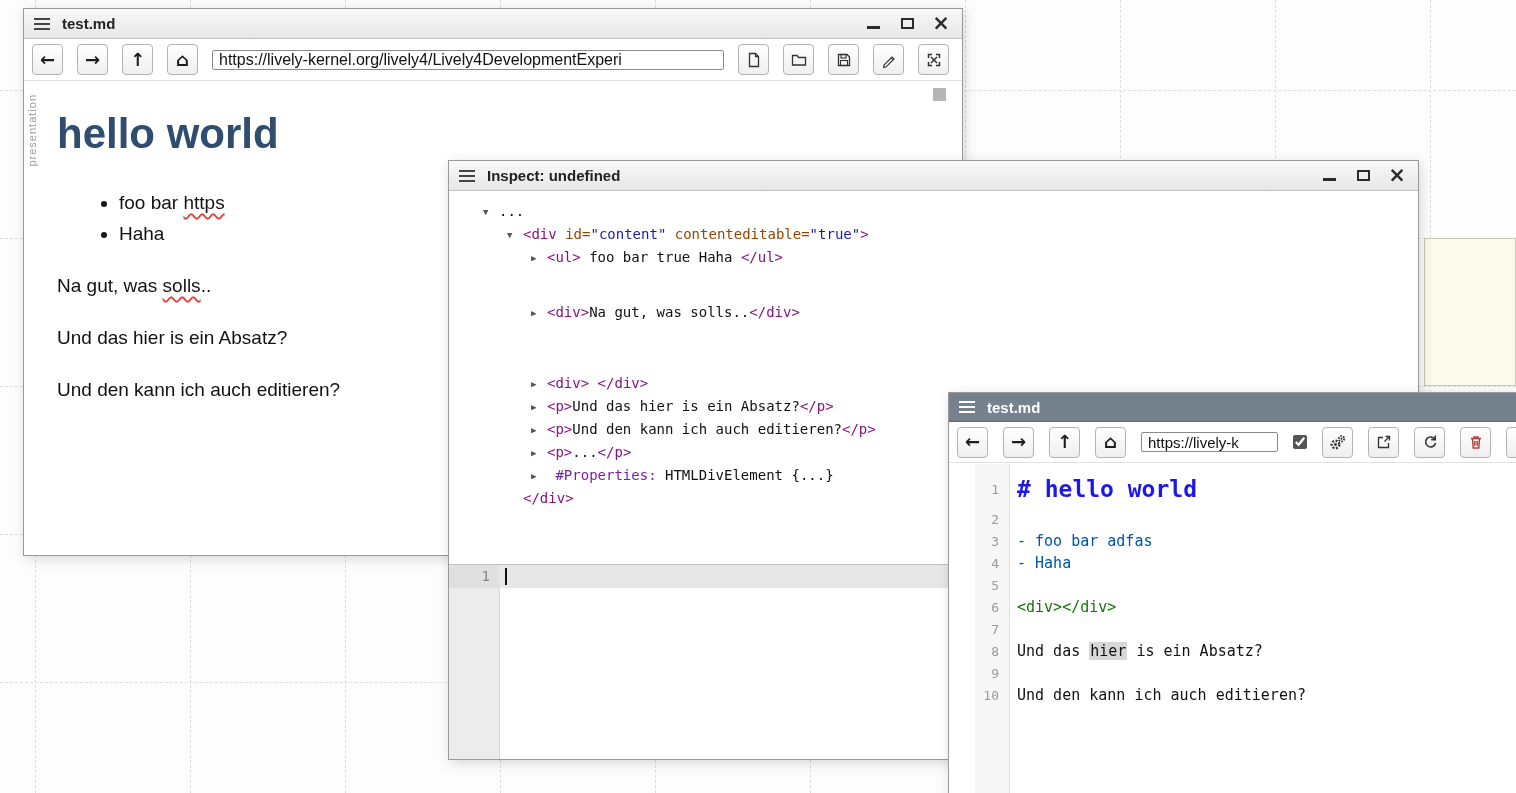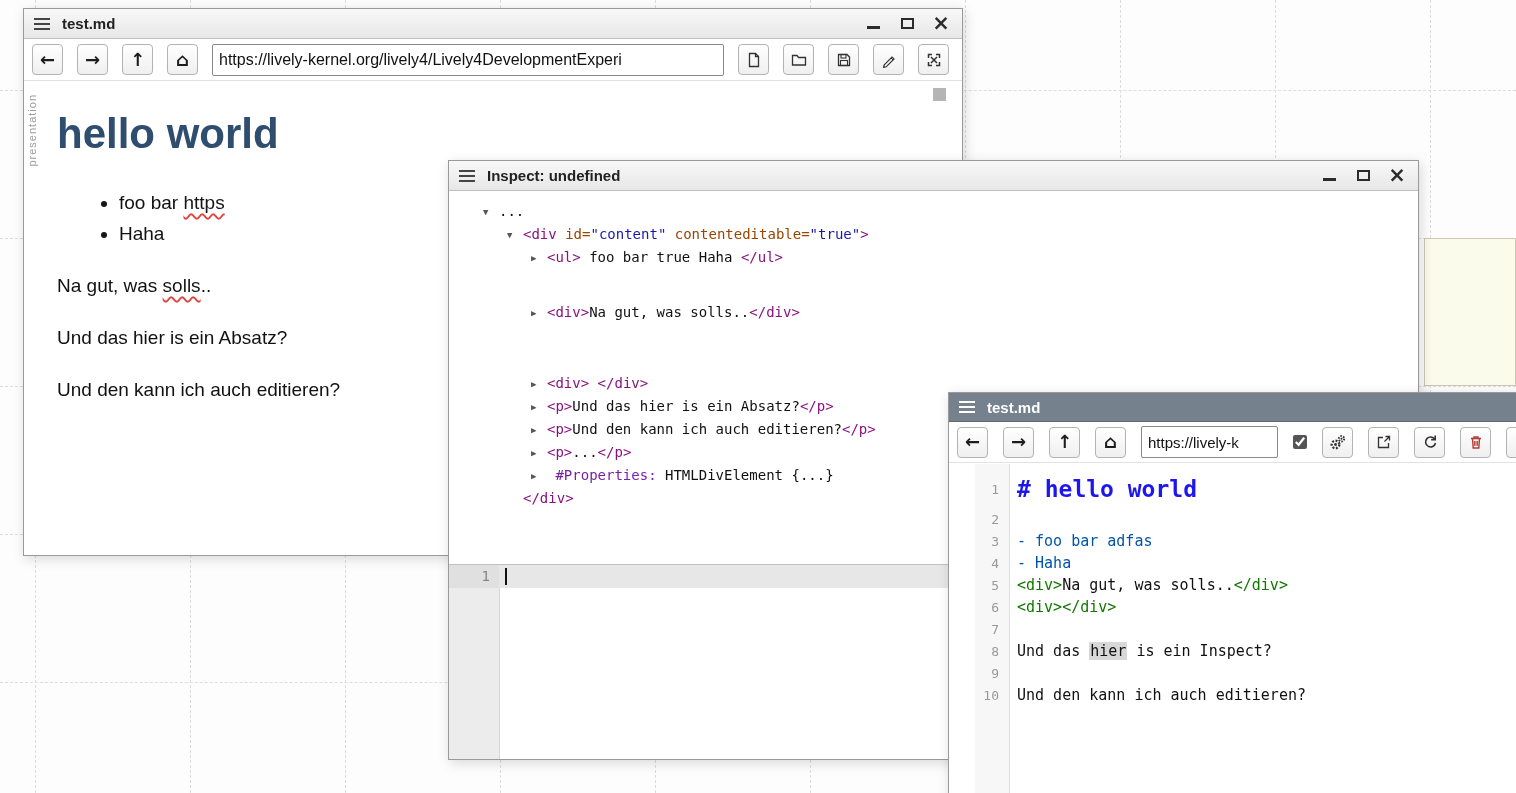--- a/index.html
+++ b/index.html
@@ -24,21 +24,21 @@
   .win-controls{margin-left:auto;display:flex;align-items:center;gap:16px;padding-right:2px}
   .wc{display:flex;align-items:center;justify-content:center;width:18px;height:18px;cursor:pointer}
   .ic-min{width:13px;height:3px;background:#2b2b2b;margin-top:7px}
   .ic-max{width:13px;height:11px;border:2px solid #2b2b2b}
   .x{font-size:21px;font-weight:bold;color:#2b2b2b;line-height:1;font-family:"DejaVu Sans",sans-serif}
 
   .toolbar{height:42px;display:flex;align-items:center;gap:14px;padding:0 8px;background:#fff;border-bottom:1px solid #e2e2e2}
   .win3 .toolbar{height:41px;gap:15px}
   .tbtn{width:31px;height:31px;flex:none;border:1px solid #b3b3b3;border-radius:4px;background:linear-gradient(#fff,#efefef);display:flex;align-items:center;justify-content:center;cursor:pointer}
   .glyph{font-size:18px;font-weight:bold;color:#1d1d1d;font-family:"DejaVu Sans",sans-serif;line-height:1}
-  .url{height:32px;border:1px solid #8a8a8a;border-radius:2px;padding:0 6px;font-size:16px;color:#111;font-family:"Liberation Sans",sans-serif;background:#fff}
+  .url{height:20px;border:1px solid #8a8a8a;border-radius:2px;padding:0 6px;font-size:16px;color:#111;font-family:"Liberation Sans",sans-serif;background:#fff}
   .url.u1{width:512px}
   .url.u3{width:137px;font-size:15px}
   .opt-check{width:14px;height:14px;accent-color:#555;flex:none;cursor:pointer}
 
   
   .content1{position:absolute;top:73px;left:0;right:0;bottom:0;overflow:hidden;padding:28px 30px 0 33px;background:#fff}
   .vlabel{position:absolute;left:2px;top:12px;writing-mode:vertical-rl;transform:rotate(180deg);font-size:11px;color:#9c9c9c;letter-spacing:1px}
   .content1 h1{font-size:42px;color:var(--heading-color);font-weight:bold}
   .content1 ul{margin:34px 0 0;padding-left:62px;font-size:19px;color:#161616}
   .content1 li{margin-bottom:9px}
@@ -297,33 +297,32 @@
           <div class="ed-row">
             <span class="ed-num">3</span>
             <span class="ed-line"><span class="c-md-list">- foo bar adfas</span></span>
           </div>
           <div class="ed-row">
             <span class="ed-num">4</span>
             <span class="ed-line"><span class="c-md-list">- Haha</span></span>
           </div>
           <div class="ed-row">
             <span class="ed-num">5</span>
-            <span class="ed-line"><span class="c-md-tag">&lt;div&gt;</span><span class="c-plain">Na gut, was solls..</span><span class="c-md-tag">&lt;/div&gt;</span></span>
           </div>
           <div class="ed-row">
             <span class="ed-num">6</span>
             <span class="ed-line"><span class="c-md-tag">&lt;div&gt;</span><span class="c-md-tag">&lt;/div&gt;</span></span>
           </div>
           <div class="ed-row">
             <span class="ed-num">7</span>
             <span class="ed-line"></span>
           </div>
           <div class="ed-row">
             <span class="ed-num">8</span>
-            <span class="ed-line"><span class="c-plain">Und das </span><span class="c-mark">hier</span><span class="c-plain"> is ein Inspect?</span></span>
+            <span class="ed-line"><span class="c-plain">Und das </span><span class="c-mark">hier</span><span class="c-plain"> is ein Absatz?</span></span>
           </div>
           <div class="ed-row">
             <span class="ed-num">9</span>
             <span class="ed-line"></span>
           </div>
           <div class="ed-row">
             <span class="ed-num">10</span>
             <span class="ed-line"><span class="c-plain">Und den kann ich auch editieren?</span></span>
           </div>
         </div>

